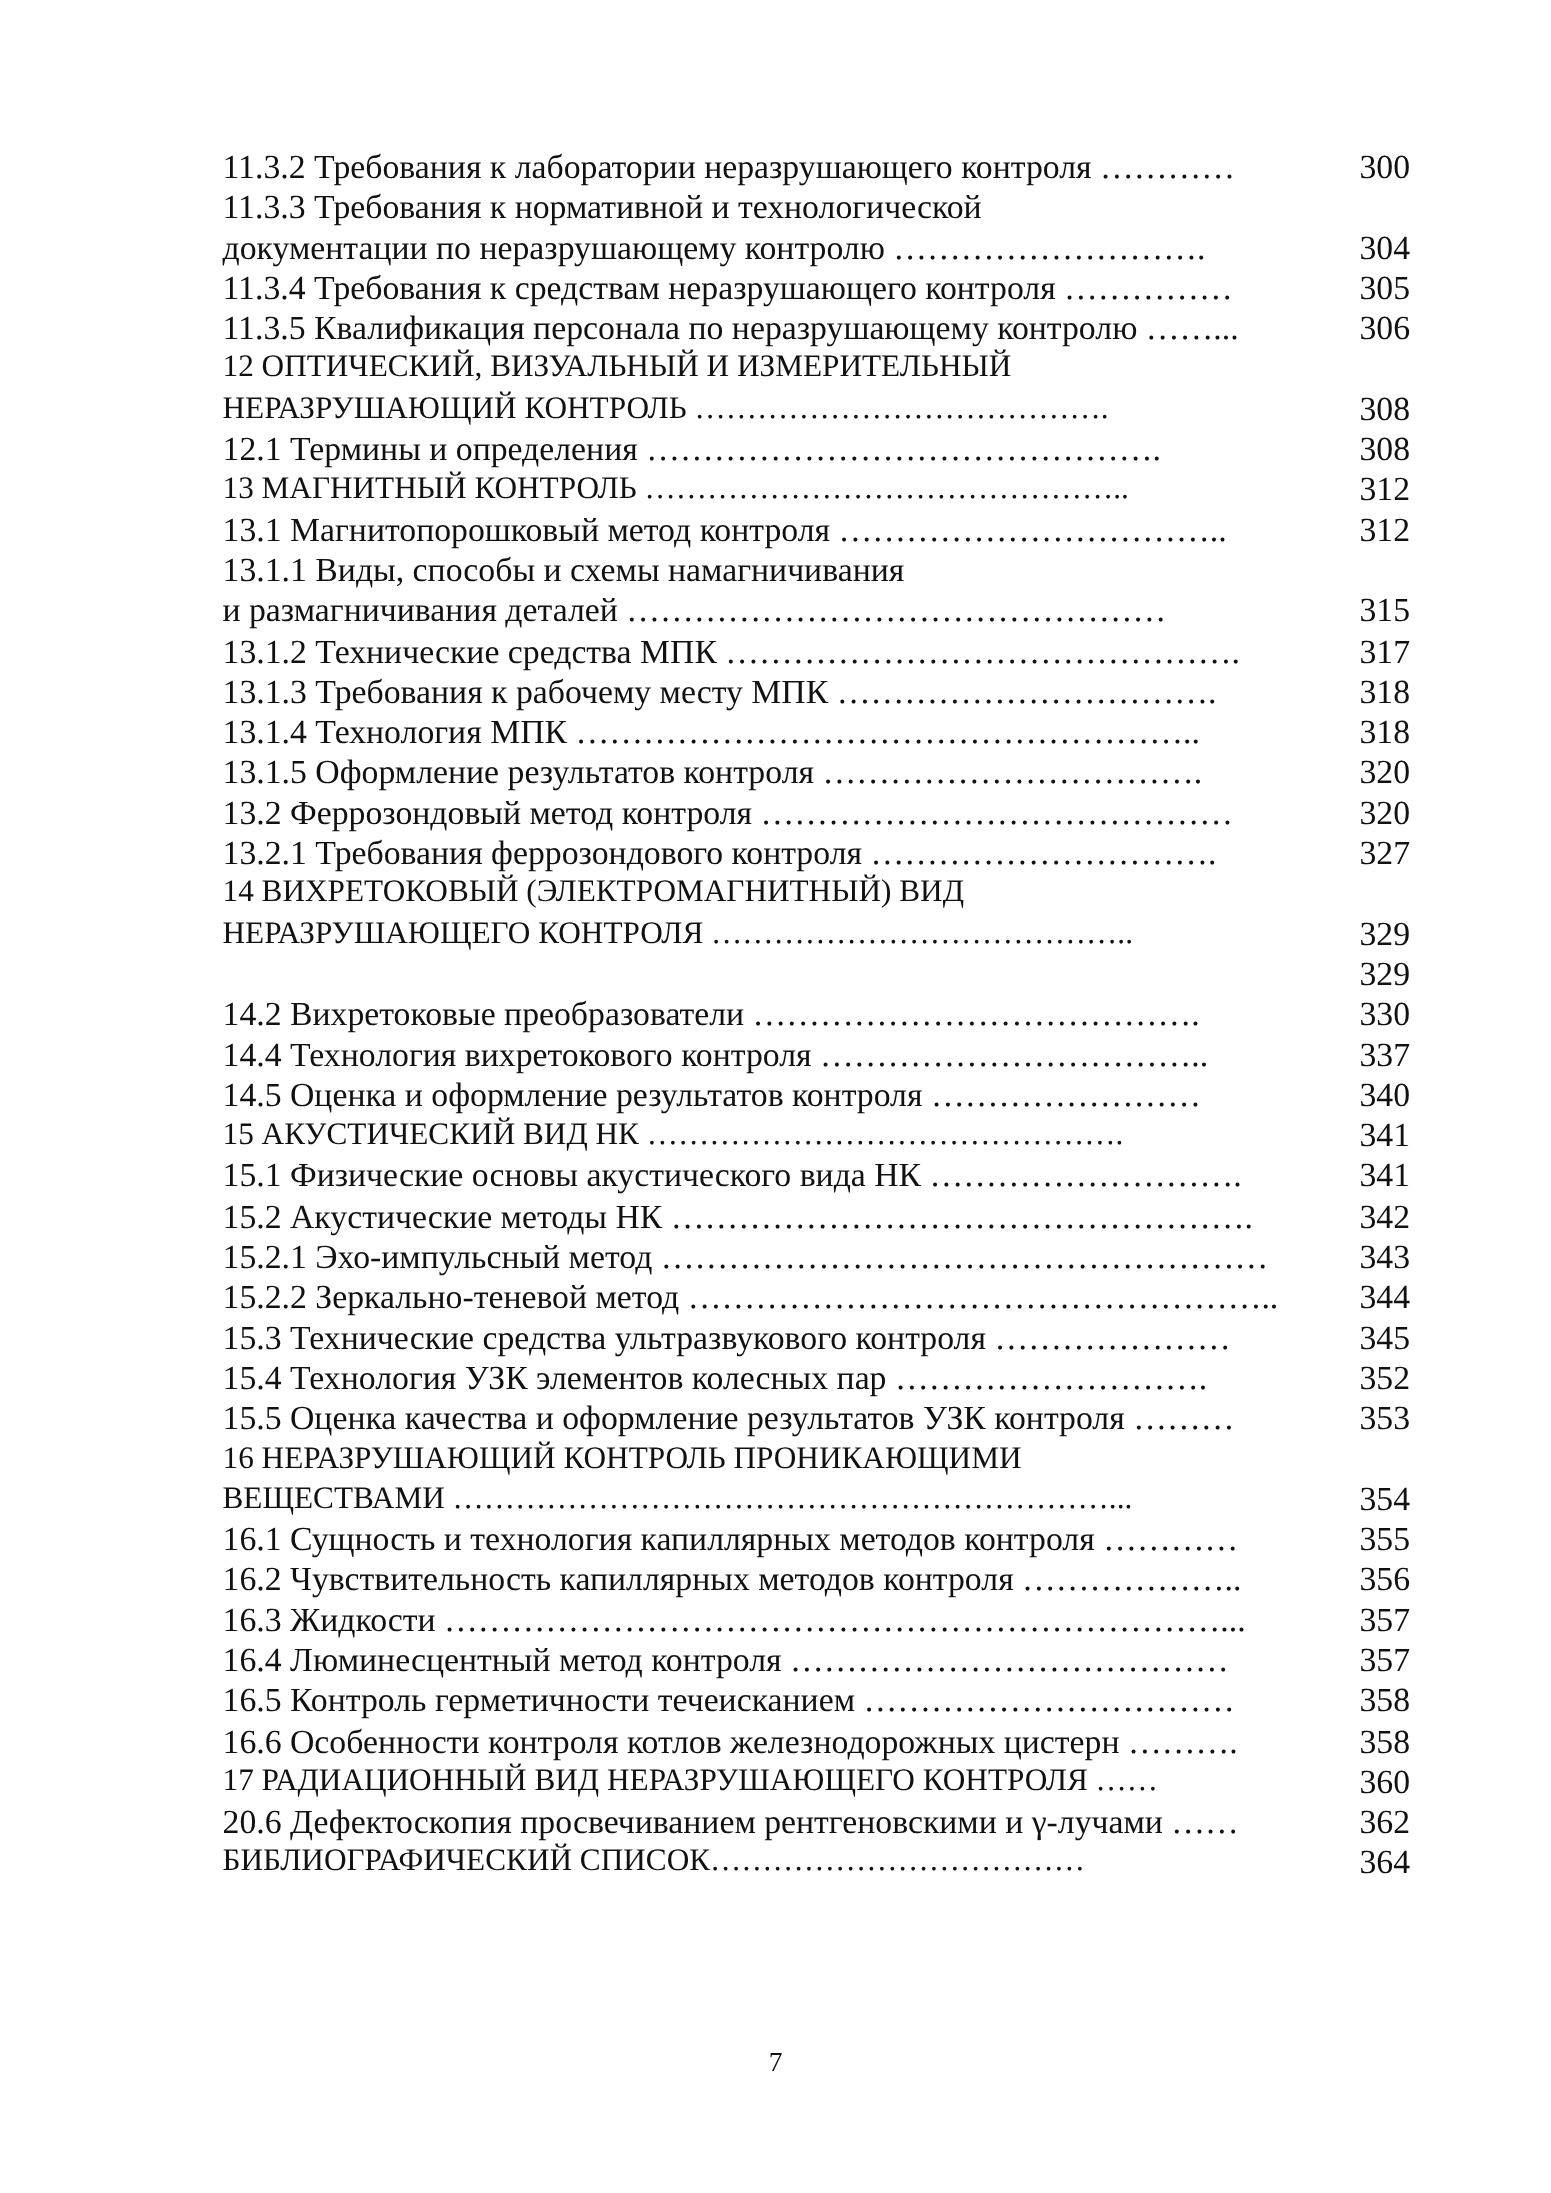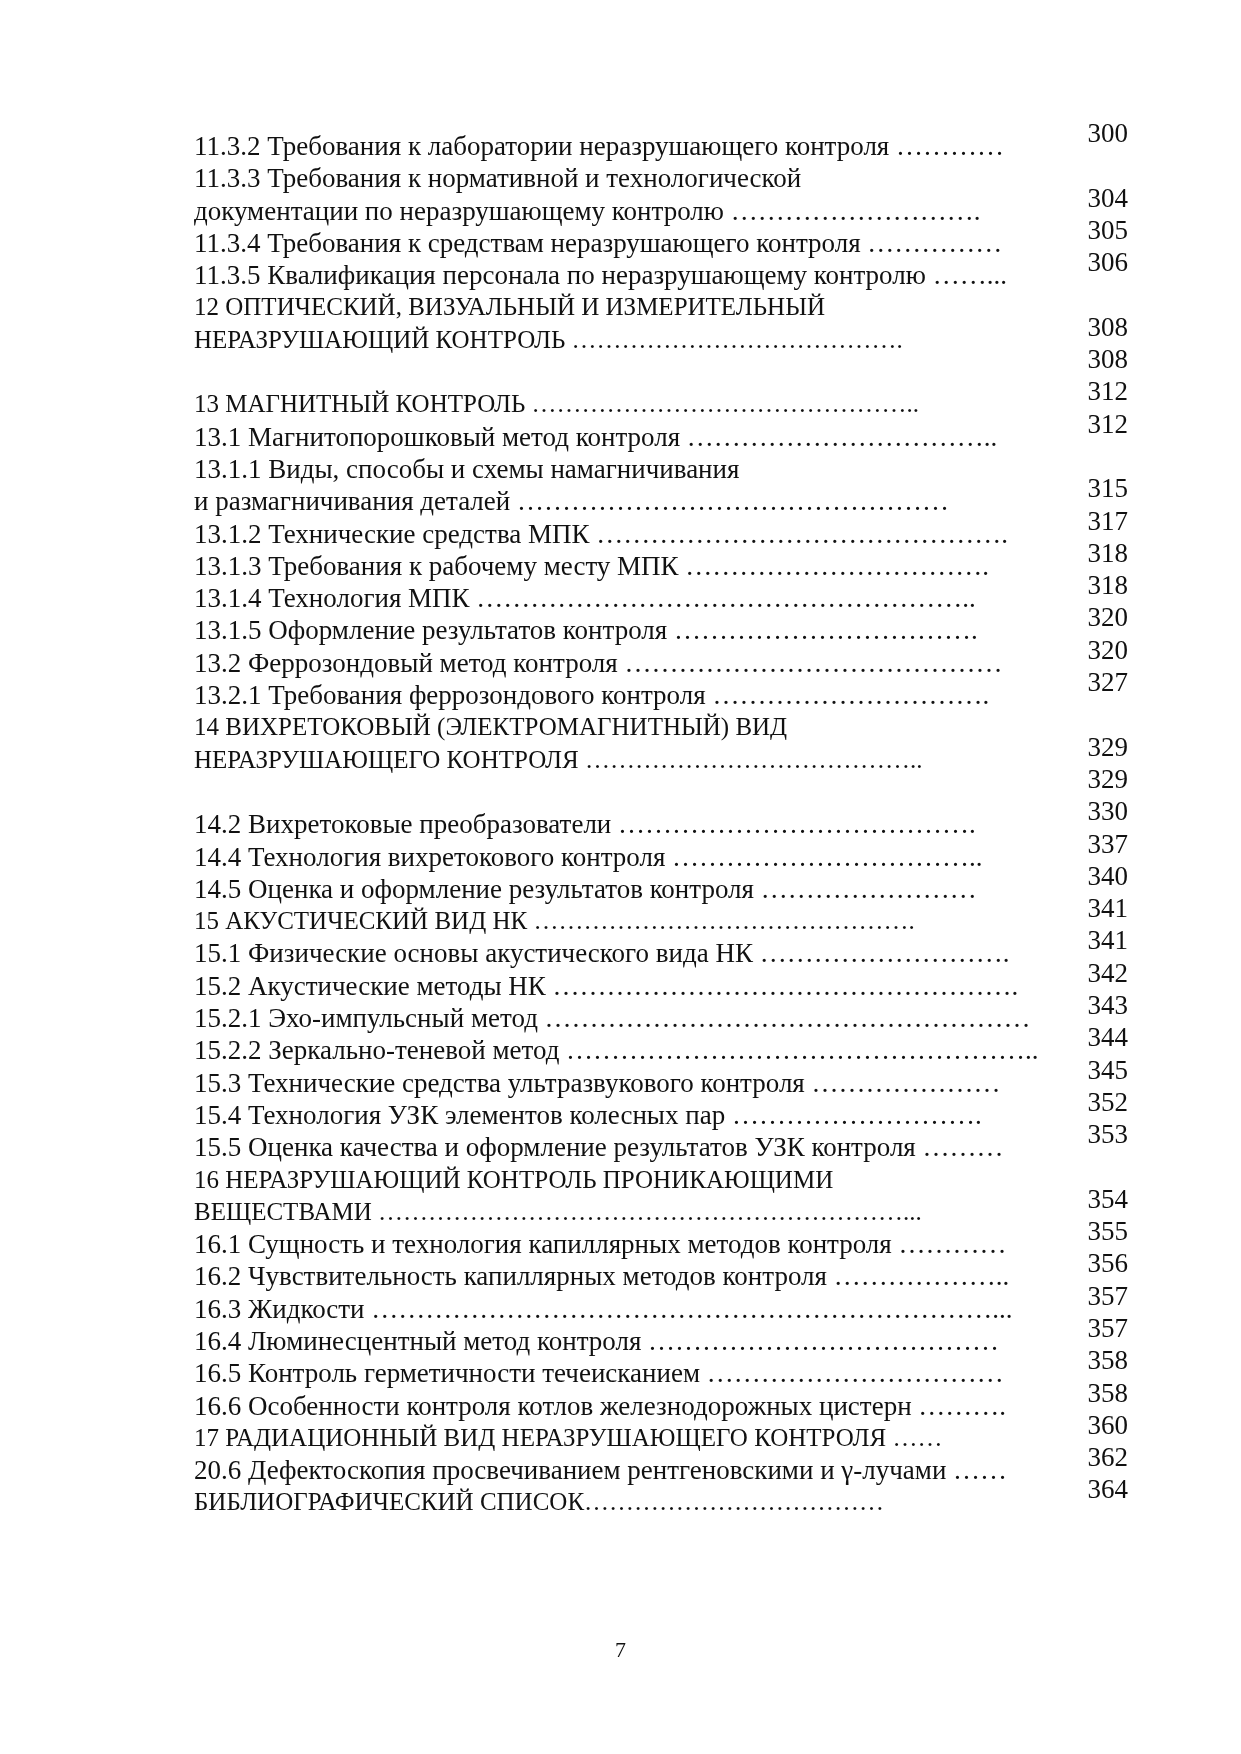--- a/index.html
+++ b/index.html
@@ -23,23 +23,22 @@
     }
     .row {
       position: relative;
       height: 32.3px;
       line-height: 32.3px;
       font-size: 27px;
       white-space: nowrap;
     }
     .row .title {
       position: absolute;
-      left: 16px;
+      left: 0;
       top: 0;
-      margin-top: 13px;
     }
     .row .page {
       position: absolute;
       right: 0;
       top: 0;
       width: 48px;
       text-align: right;
     }
     .row.chapter .title {
       font-size: 25px;
@@ -80,20 +79,21 @@
     </div>
     <div class="row chapter">
       <span class="title">12 ОПТИЧЕСКИЙ, ВИЗУАЛЬНЫЙ И ИЗМЕРИТЕЛЬНЫЙ</span>
       <span class="page"></span>
     </div>
     <div class="row chapter">
       <span class="title">НЕРАЗРУШАЮЩИЙ КОНТРОЛЬ ………………………………….</span>
       <span class="page">308</span>
     </div>
     <div class="row">
+      <span class="title">12.1 Термины и определения ……………………………………….</span>
       <span class="page">308</span>
     </div>
     <div class="row chapter">
       <span class="title">13 МАГНИТНЫЙ КОНТРОЛЬ ………………………………………..</span>
       <span class="page">312</span>
     </div>
     <div class="row">
       <span class="title">13.1 Магнитопорошковый метод контроля ……………………………..</span>
       <span class="page">312</span>
     </div>

